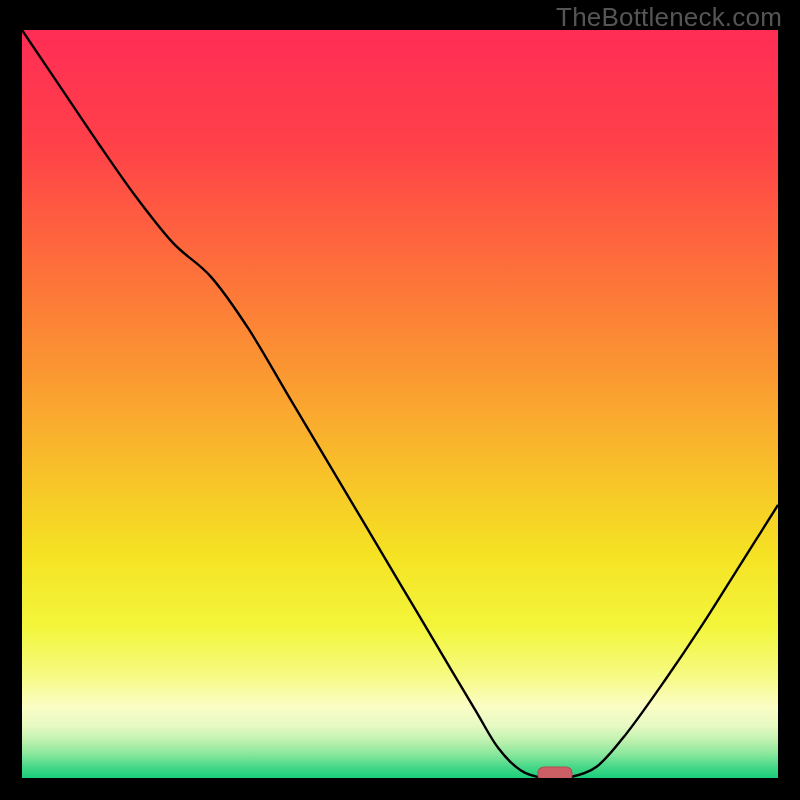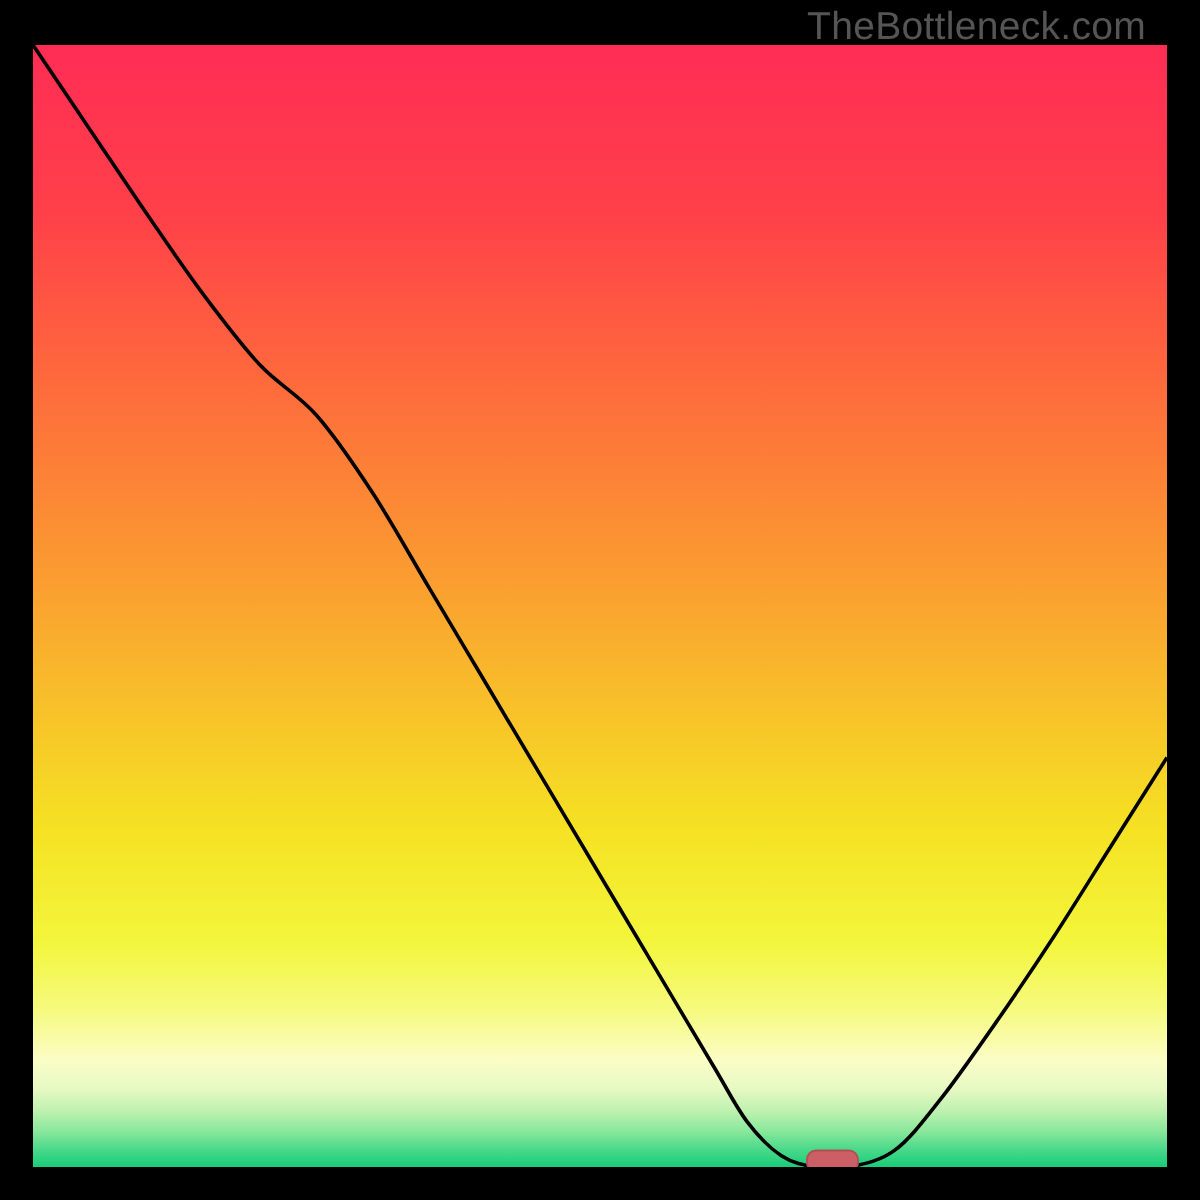--- a/index.html
+++ b/index.html
@@ -15,21 +15,21 @@
     position: absolute;
     left: 0;
     top: 0;
     width: 800px;
     height: 800px;
     background: #000;
   }
   .watermark {
     position: absolute;
     top: 2px;
-    right: 36px;
+    right: 18px;
     color: #555;
     font-size: 26px;
     font-weight: 500;
     letter-spacing: 0.2px;
     user-select: none;
   }
   .plot-wrap {
     position: absolute;
     left: 22px;
     top: 30px;

